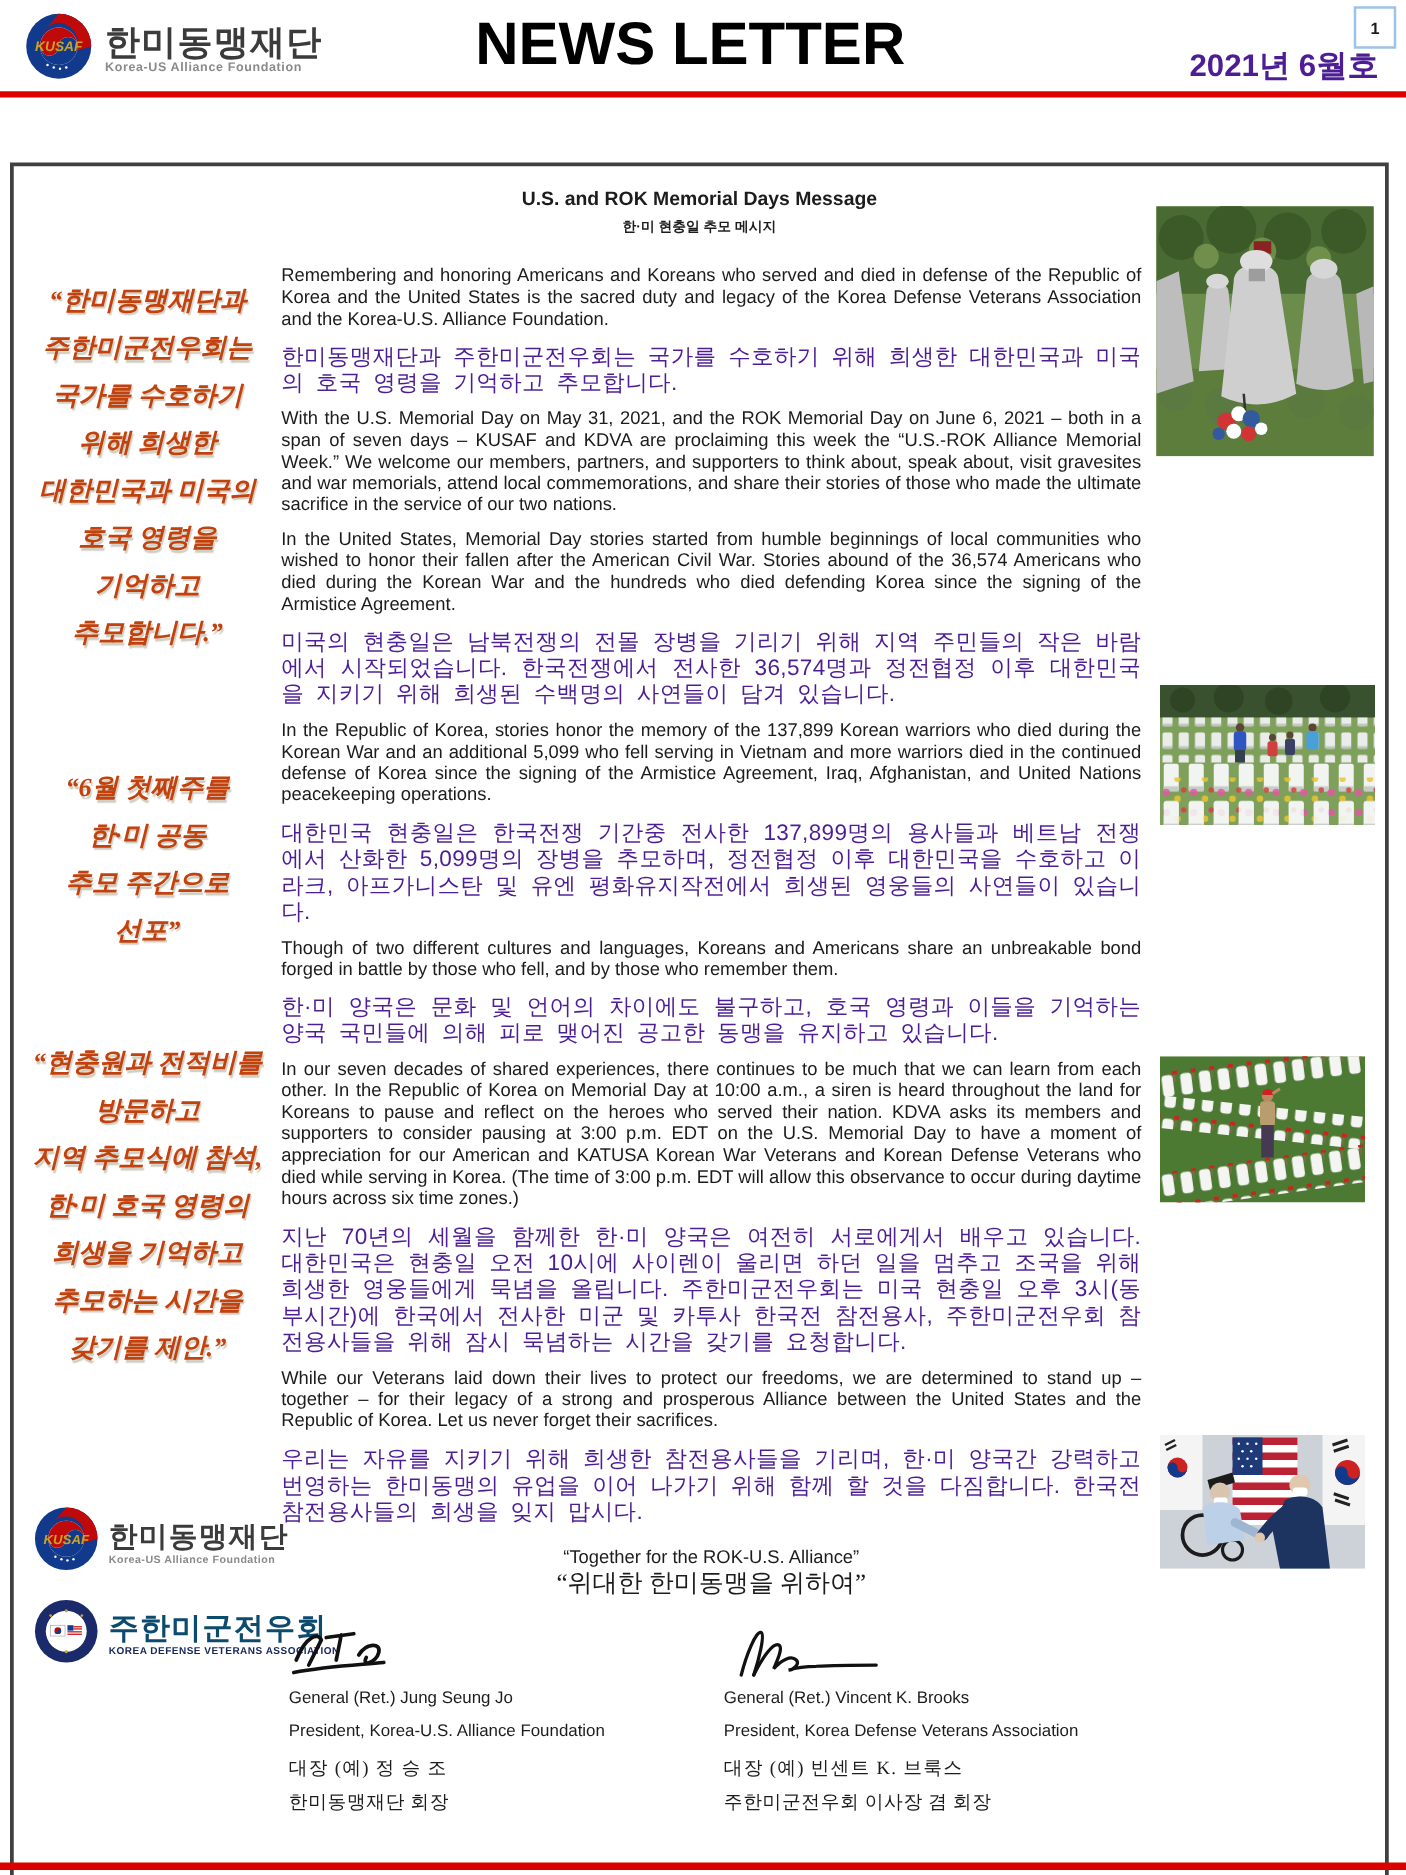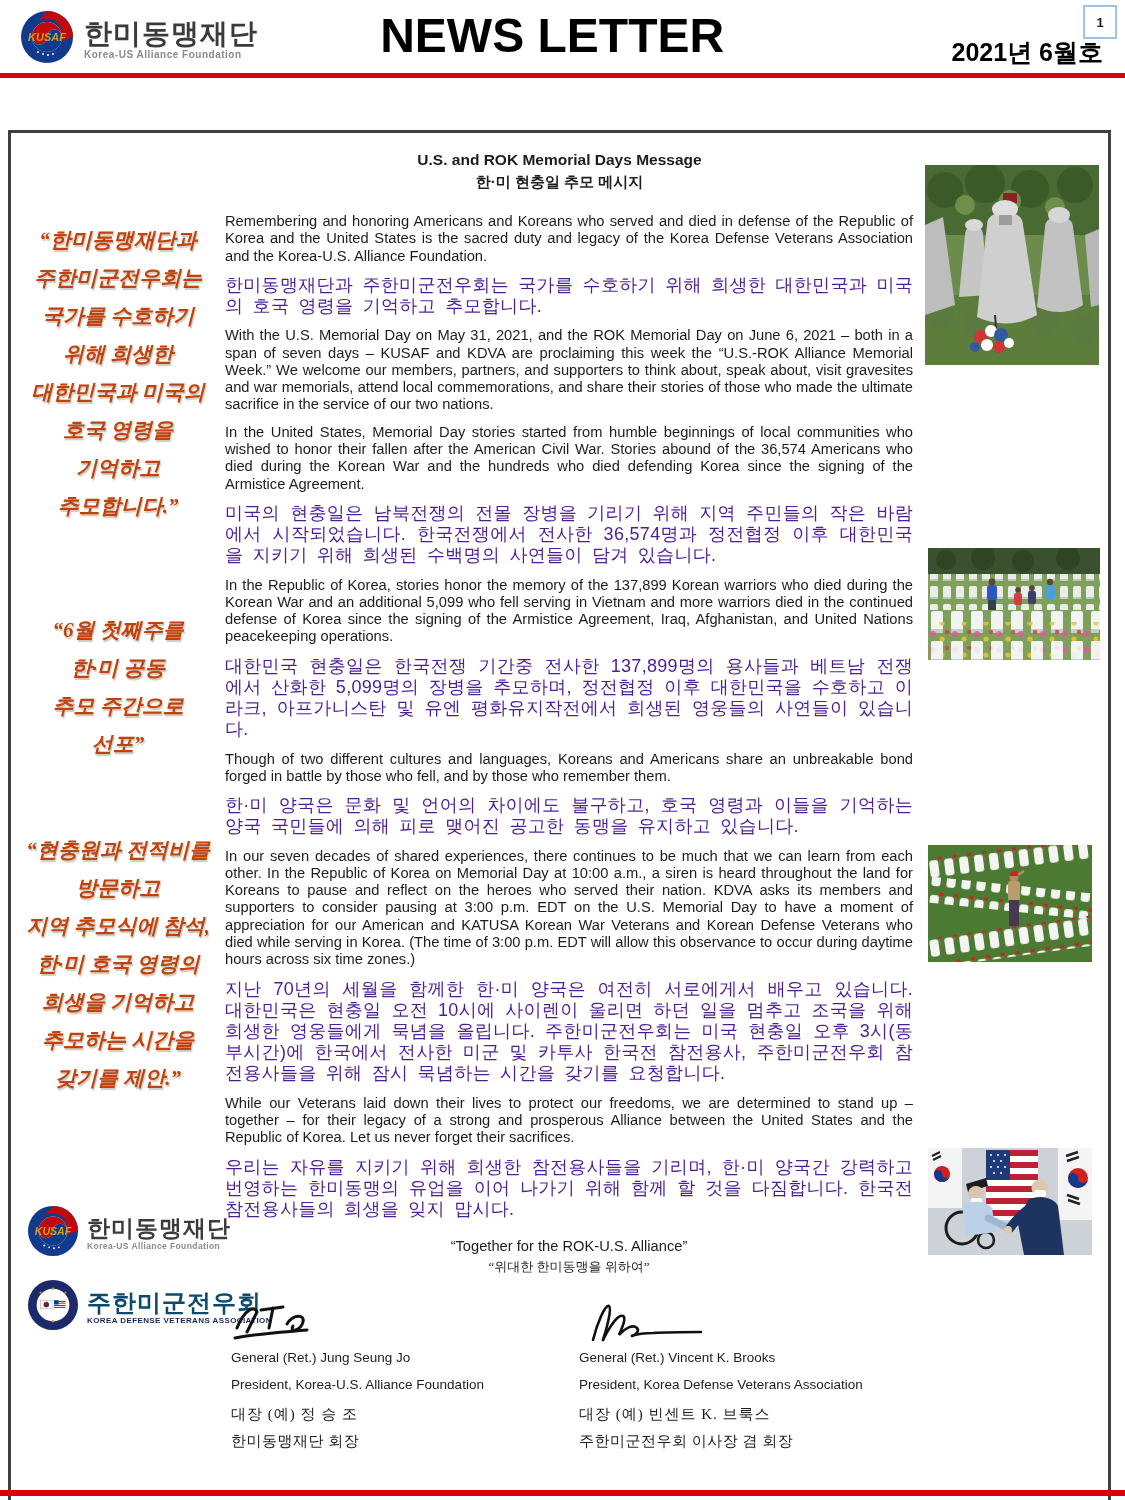--- a/index.html
+++ b/index.html
@@ -7,34 +7,34 @@
         font-family:"Liberation Sans","DejaVu Sans",sans-serif;color:#1c1c1c;}
 
   
   .header{position:absolute;left:0;top:0;width:1125px;height:72px;}
   .brand{position:absolute;left:20px;top:10px;display:flex;align-items:center;gap:10px;}
   .brand-kr{font-size:28px;font-weight:bold;color:#3b3b3b;letter-spacing:1px;line-height:30px;}
   .brand-en{font-size:10px;font-weight:bold;color:#8a8a8a;letter-spacing:.5px;}
   .masthead{position:absolute;left:50%;top:8px;transform:translateX(-53%);
             font-size:48px;font-weight:bold;letter-spacing:0;color:#000;
             font-family:"Liberation Sans","DejaVu Sans",sans-serif;text-align:center;}
-  .issue{position:absolute;right:22px;top:36px;font-size:25px;font-weight:bold;color:#000000;}
+  .issue{position:absolute;right:22px;top:36px;font-size:25px;font-weight:bold;color:#4c1d95;}
   .pagebox{position:absolute;right:8px;top:5px;width:30px;height:30px;border:2px solid #9dc3e6;
            display:flex;align-items:center;justify-content:center;font-size:13px;font-weight:bold;}
 
   .rule-red{position:absolute;left:0;width:1125px;background:#dd0000;}
   .rule-red.top{top:73px;height:5px;}
   .rule-red.bottom{top:1490px;height:6px;}
 
   
   .content-box{position:absolute;left:8px;top:84px;width:1103px;height:1394px;
                border:3px solid #404040;background:#fff;box-sizing:border-box;margin-top:46px;}
   .doc-title{position:absolute;left:0;top:16px;width:1097px;text-align:center;}
   .doc-title .t-en{font-size:15.5px;font-weight:bold;line-height:22px;}
-  .doc-title .t-kr{font-size:15px;font-weight:bold;line-height:22px;}
+  .doc-title .t-kr{font-size:11px;font-weight:bold;line-height:22px;}
 
   
   .quote{position:absolute;left:0;width:214px;text-align:center;
          font-family:"Liberation Serif","DejaVu Serif",serif;
          font-style:italic;font-weight:bold;font-size:21px;line-height:38px;
          color:#c2410c;text-shadow:1px 2px 1px rgba(90,82,40,.30);}
   .side-logo{position:absolute;left:16px;display:flex;align-items:center;gap:8px;}
   .side-logo .t-col{display:flex;flex-direction:column;}
   .side-logo .l-kr{font-size:23px;font-weight:bold;color:#3b3b3b;letter-spacing:1px;line-height:26px;}
   .side-logo .l-en{font-size:8.5px;font-weight:bold;color:#8a8a8a;letter-spacing:.4px;}
@@ -42,21 +42,21 @@
   .side-logo.kdva .l-en{color:#16265c;font-size:8px;}
 
   
   .article{position:absolute;left:214px;top:80px;width:688px;}
   .para{text-align:justify;margin:0 0 10px 0;}
   .para.en{font-size:14.7px;line-height:17.3px;font-family:"Liberation Sans","DejaVu Sans",sans-serif;color:#1c1c1c;}
   .para.ko{font-size:18px;line-height:21.2px;font-family:Liberation Sans, sans-serif;
            color:#4c1d95;letter-spacing:.3px;word-spacing:4px;}
   .motto{margin-top:16px;text-align:center;}
   .motto-en{font-size:14.7px;line-height:20px;}
-  .motto-kr{font-size:13px;line-height:22px;font-family:"Liberation Serif","DejaVu Serif",serif;text-align:center;}
+  .motto-kr{font-size:20px;line-height:22px;font-family:"Liberation Serif","DejaVu Serif",serif;text-align:center;}
 
   .sig-row{display:flex;margin-top:22px;}
   .sig-col{width:50%;box-sizing:border-box;}
   .sig-col.left{padding-left:6px;}
   .sig-col.right{padding-left:10px;}
   .sig-svg{height:48px;margin-bottom:2px;}
   .sig-name{font-size:13.5px;margin-bottom:12px;}
   .sig-title{font-size:13.5px;margin-bottom:13px;}
   .sig-kr-name{font-size:15px;font-family:"Liberation Serif","DejaVu Serif",serif;letter-spacing:1px;margin-bottom:8px;}
   .sig-kr-title{font-size:15px;font-family:"Liberation Serif","DejaVu Serif",serif;letter-spacing:.5px;}

